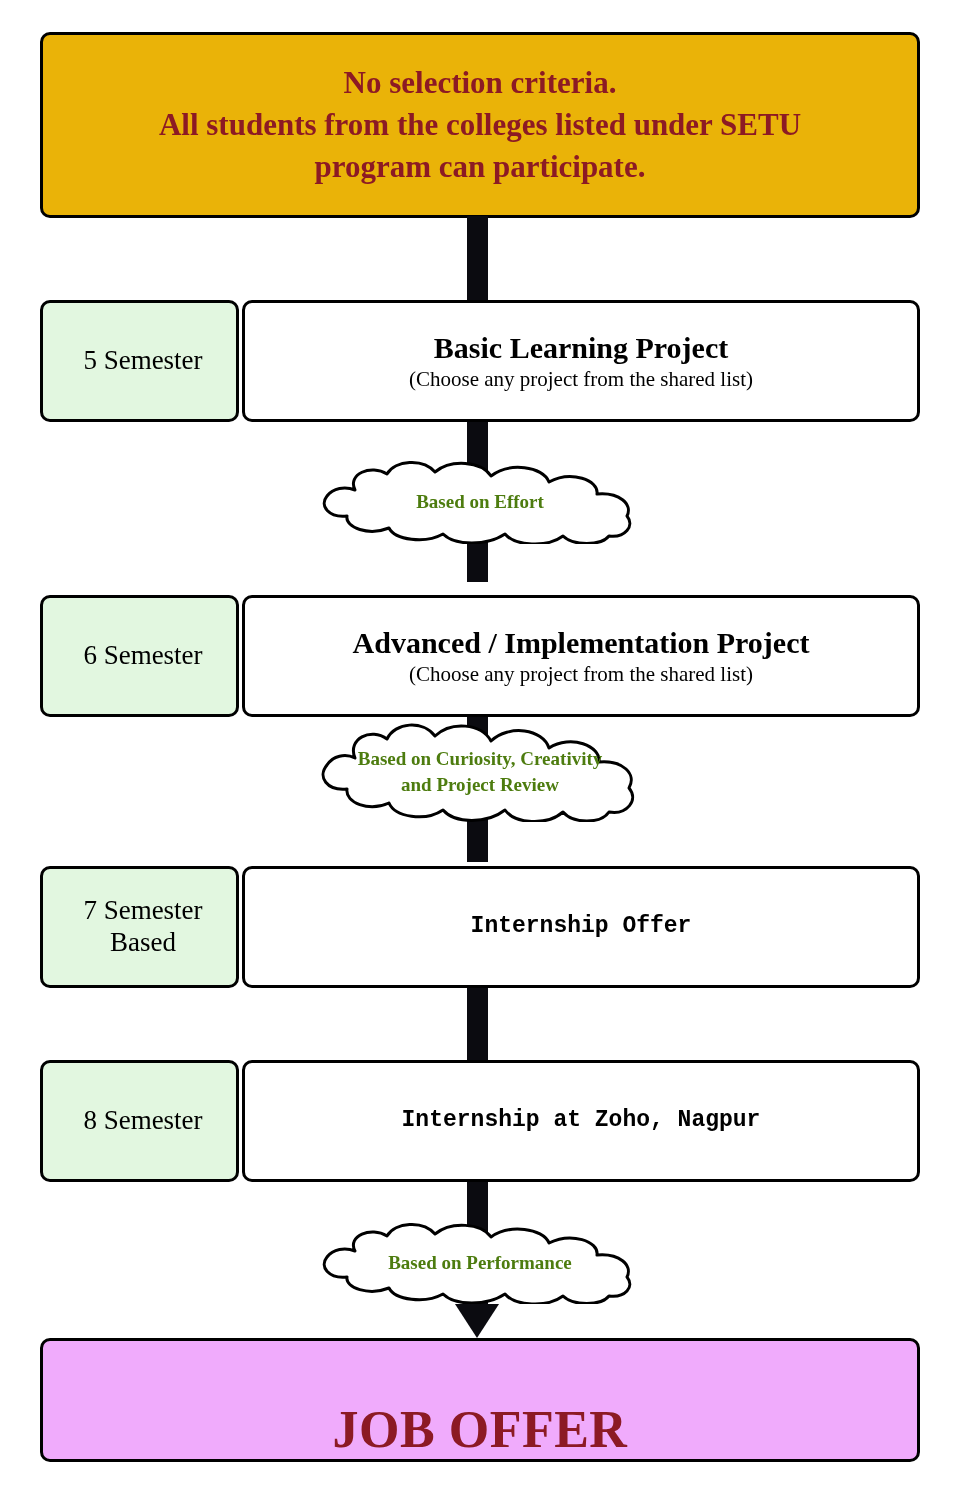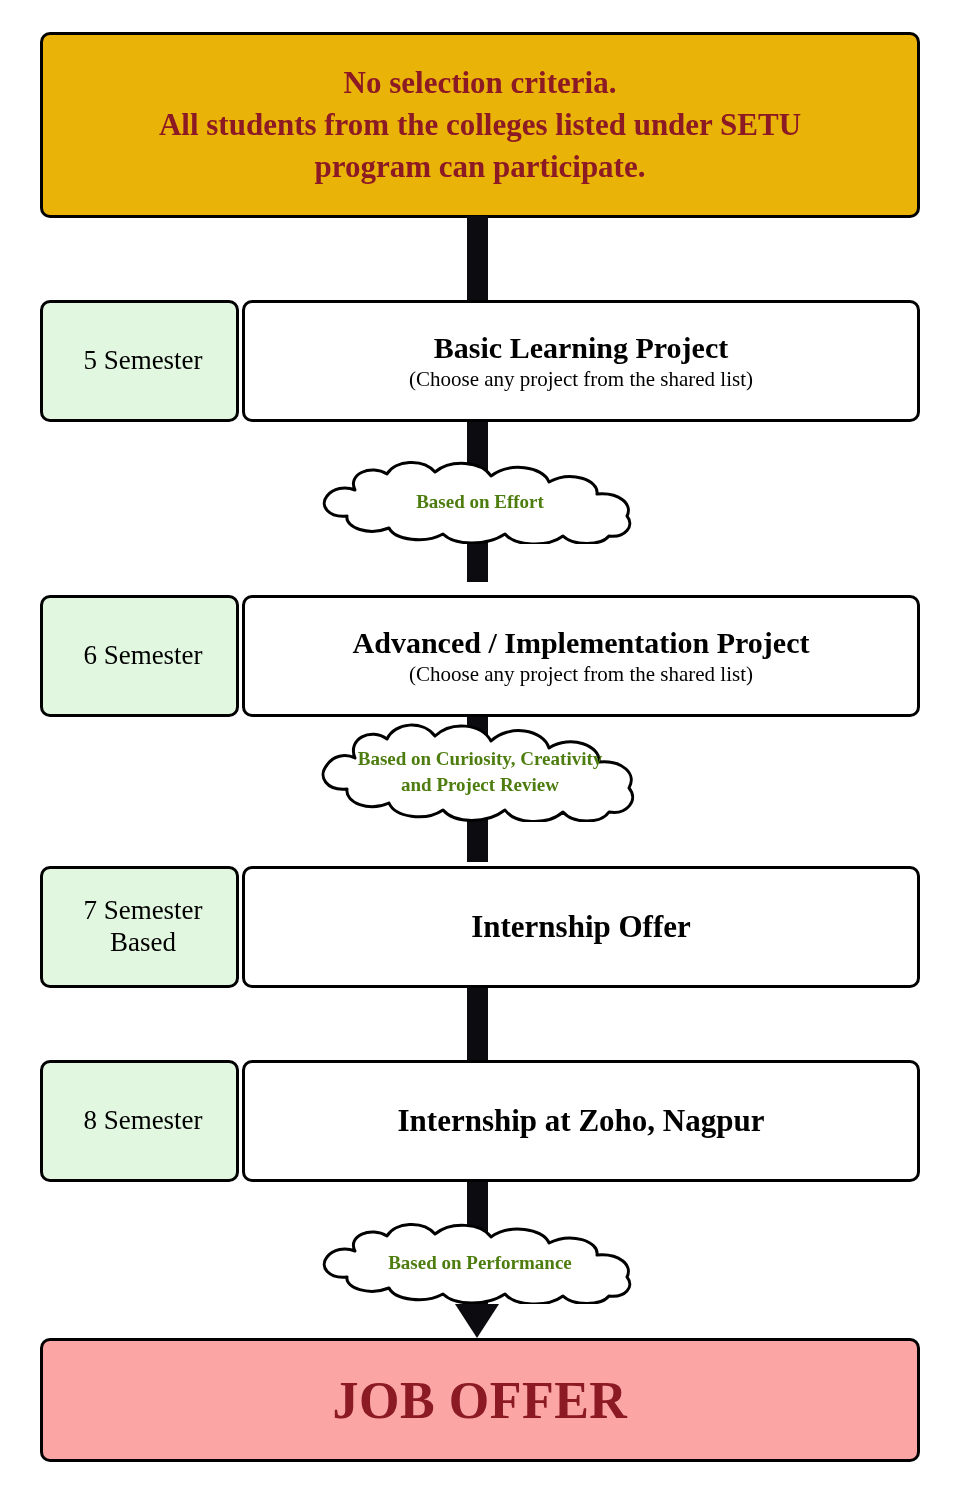--- a/index.html
+++ b/index.html
@@ -96,36 +96,37 @@
     justify-content: center;
     text-align: center;
     z-index: 1;
   }
   .row-title {
     font-size: 30px;
     font-weight: bold;
     color: #000000;
     line-height: 1.18;
   }
-  .row-title.single { font-size: 31px; }
+  .row-title.single { font-size: 23px; font-family: Liberation Mono, monospace; }
   .row-sub {
     font-size: 21px;
     font-weight: normal;
     color: #000000;
     line-height: 1.2;
     margin-top: 2px;
   }
 
   
   .job-box {
     left: 40px;
     top: 1338px;
     width: 880px;
     height: 124px;
-    background: #fca5a5;
+    background: #f0abfc;
+    align-items: flex-end;
   }
   .job-text {
     color: #8c1a24;
     font-weight: bold;
     font-size: 52px;
     letter-spacing: 0.5px;
   }
 
   
   .connector {

